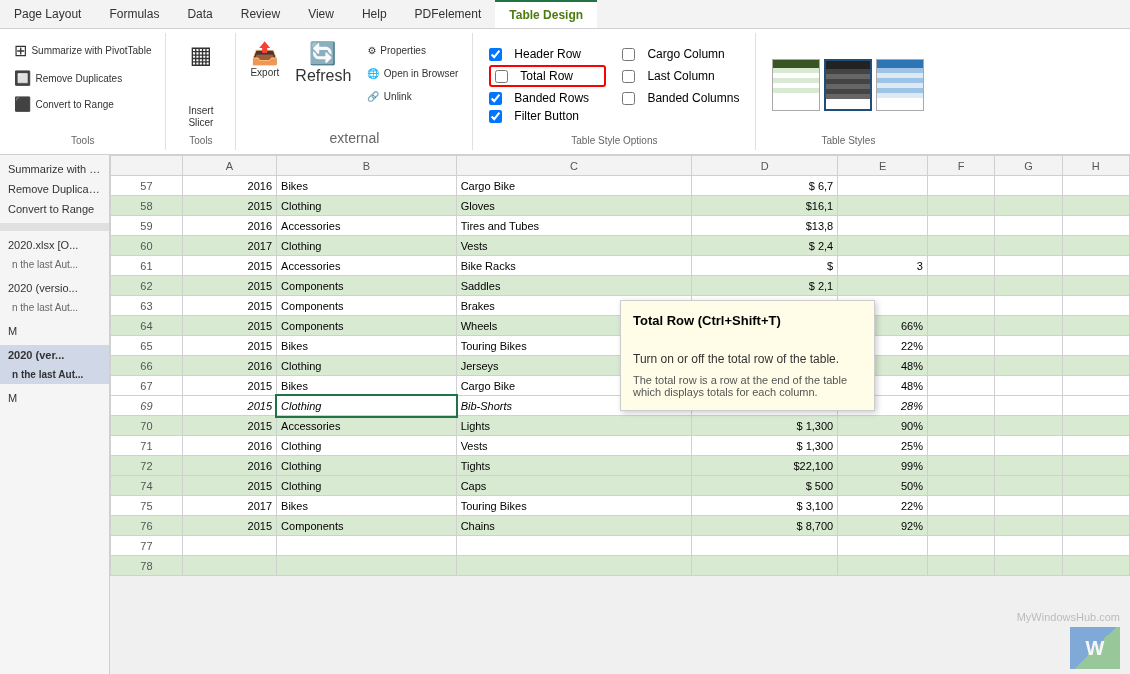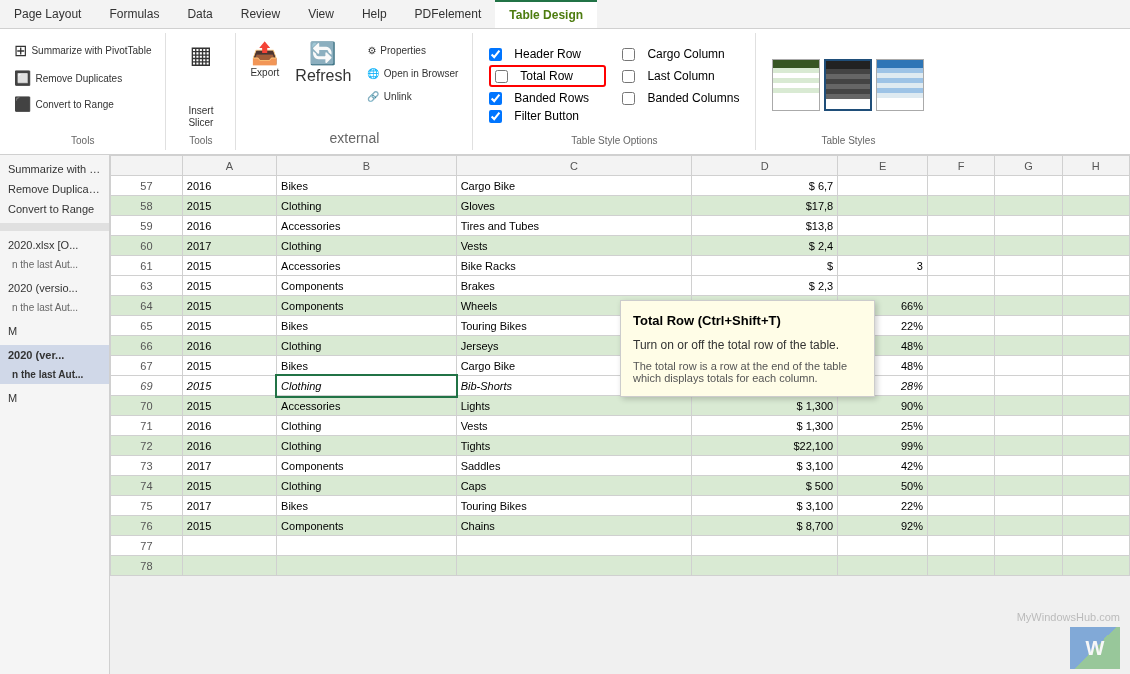--- a/index.html
+++ b/index.html
@@ -46,36 +46,36 @@
     table.grid .row-num { background: #f3f3f3; text-align: center; color: #555; font-weight: normal; min-width: 32px; }
 
     
     .band-a { background: #fff !important; }
     .band-b { background: #d9ead3 !important; }
     .band-b td { background: #d9ead3 !important; }
     .band-a td { background: #fff !important; }
 
     
     .tooltip-box { position: absolute; top: 145px; left: 510px; width: 255px; background: #fffde7; border: 1px solid #ccc; padding: 12px; z-index: 100; box-shadow: 2px 2px 6px rgba(0,0,0,0.2); }
-    .tooltip-title { font-weight: bold; font-size: 13px; margin-bottom: 10px; }
+    .tooltip-title { font-weight: bold; font-size: 13px; margin-bottom: 24px; }
     .tooltip-desc { font-size: 12px; color: #333; margin-bottom: 8px; }
     .tooltip-detail { font-size: 11px; color: #555; }
 
     
     .watermark { position: absolute; bottom: 30px; right: 10px; opacity: 0.5; }
     .watermark-text { font-size: 11px; color: #888; }
 
     .col-year { min-width: 42px; }
     .col-cat { min-width: 80px; }
     .col-prod { min-width: 105px; }
     .col-sales { min-width: 65px; text-align: right; }
     .col-pct { min-width: 40px; text-align: right; }
 
     td.right { text-align: right; }
-    td.center { text-align: left; }
+    td.center { text-align: right; }
   </style>
 </head>
 <body>
 
 <div class="ribbon">
   <div class="ribbon-tabs">
     <button class="ribbon-tab">Page Layout</button>
     <button class="ribbon-tab">Formulas</button>
     <button class="ribbon-tab">Data</button>
     <button class="ribbon-tab">Review</button>
@@ -273,21 +273,21 @@
               <td class="right col-pct band-a"></td>
               <td class=" band-a"></td>
               <td class=" band-a"></td>
               <td class=" band-a"></td>
             </tr>
             <tr class="band-b">
               <th class="row-num band-b">58</th>
               <td class="center col-year band-b">2015</td>
               <td class="col-cat band-b">Clothing</td>
               <td class="col-prod band-b">Gloves</td>
-              <td class="right col-sales band-b">$17,8</td>
+              <td class="right col-sales band-b">$16,1</td>
               <td class="right col-pct band-b"></td>
               <td class=" band-b"></td>
               <td class=" band-b"></td>
               <td class=" band-b"></td>
             </tr>
             <tr class="band-a">
               <th class="row-num band-a">59</th>
               <td class="center col-year band-a">2016</td>
               <td class="col-cat band-a">Accessories</td>
               <td class="col-prod band-a">Tires and Tubes</td>
@@ -311,20 +311,31 @@
             <tr class="band-a">
               <th class="row-num band-a">61</th>
               <td class="center col-year band-a">2015</td>
               <td class="col-cat band-a">Accessories</td>
               <td class="col-prod band-a">Bike Racks</td>
               <td class="right col-sales band-a">$</td>
               <td class="right col-pct band-a">3</td>
               <td class=" band-a"></td>
               <td class=" band-a"></td>
               <td class=" band-a"></td>
+            </tr>
+            <tr class="band-b">
+              <th class="row-num band-b">62</th>
+              <td class="center col-year band-b">2015</td>
+              <td class="col-cat band-b">Components</td>
+              <td class="col-prod band-b">Saddles</td>
+              <td class="right col-sales band-b">$ 2,1</td>
+              <td class="right col-pct band-b"></td>
+              <td class=" band-b"></td>
+              <td class=" band-b"></td>
+              <td class=" band-b"></td>
             </tr>
             <tr class="band-a">
               <th class="row-num band-a">63</th>
               <td class="center col-year band-a">2015</td>
               <td class="col-cat band-a">Components</td>
               <td class="col-prod band-a">Brakes</td>
               <td class="right col-sales band-a">$ 2,3</td>
               <td class="right col-pct band-a"></td>
               <td class=" band-a"></td>
               <td class=" band-a"></td>
@@ -411,31 +422,20 @@
               <th class="row-num band-b">72</th>
               <td class="center col-year band-b">2016</td>
               <td class="col-cat band-b">Clothing</td>
               <td class="col-prod band-b">Tights</td>
               <td class="right col-sales band-b">$22,100</td>
               <td class="right col-pct band-b">99%</td>
               <td class=" band-b"></td>
               <td class=" band-b"></td>
               <td class=" band-b"></td>
             </tr>
-            <tr class="band-a">
-              <th class="row-num band-a">73</th>
-              <td class="center col-year band-a">2017</td>
-              <td class="col-cat band-a">Components</td>
-              <td class="col-prod band-a">Saddles</td>
-              <td class="right col-sales band-a">$ 3,100</td>
-              <td class="right col-pct band-a">42%</td>
-              <td class=" band-a"></td>
-              <td class=" band-a"></td>
-              <td class=" band-a"></td>
-            </tr>
             <tr class="band-b">
               <th class="row-num band-b">74</th>
               <td class="center col-year band-b">2015</td>
               <td class="col-cat band-b">Clothing</td>
               <td class="col-prod band-b">Caps</td>
               <td class="right col-sales band-b">$ 500</td>
               <td class="right col-pct band-b">50%</td>
               <td class=" band-b"></td>
               <td class=" band-b"></td>
               <td class=" band-b"></td>

